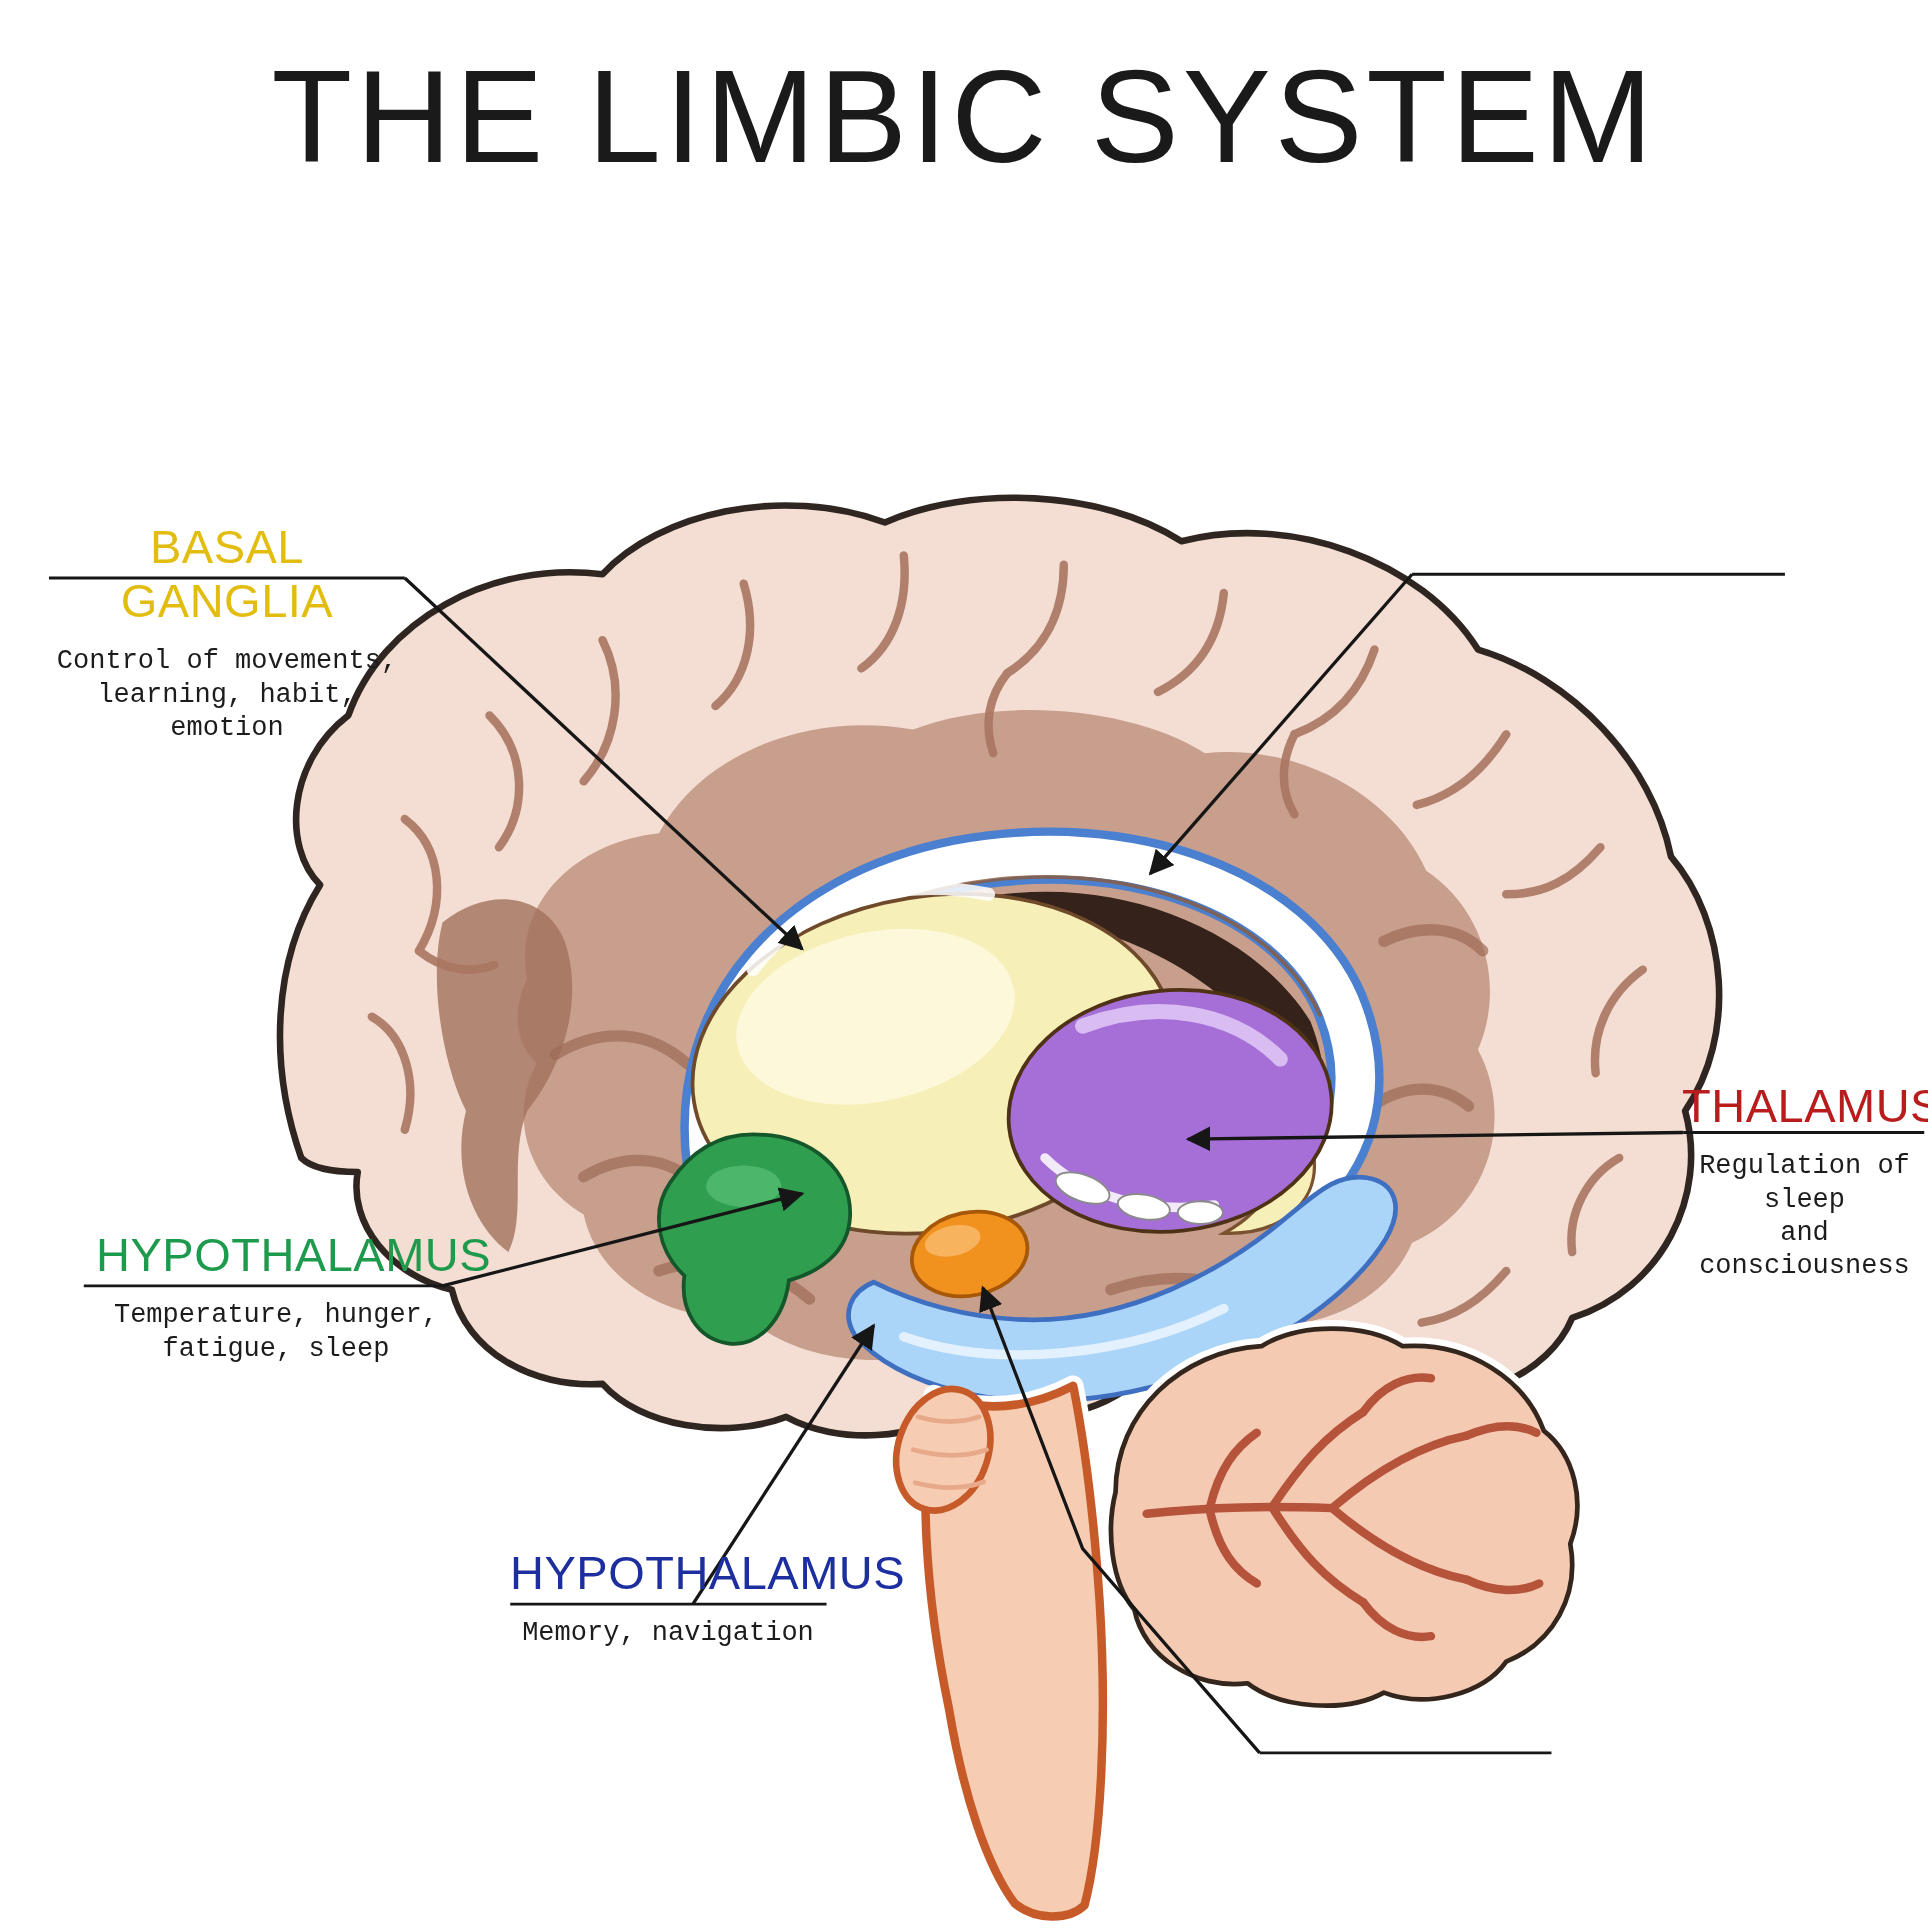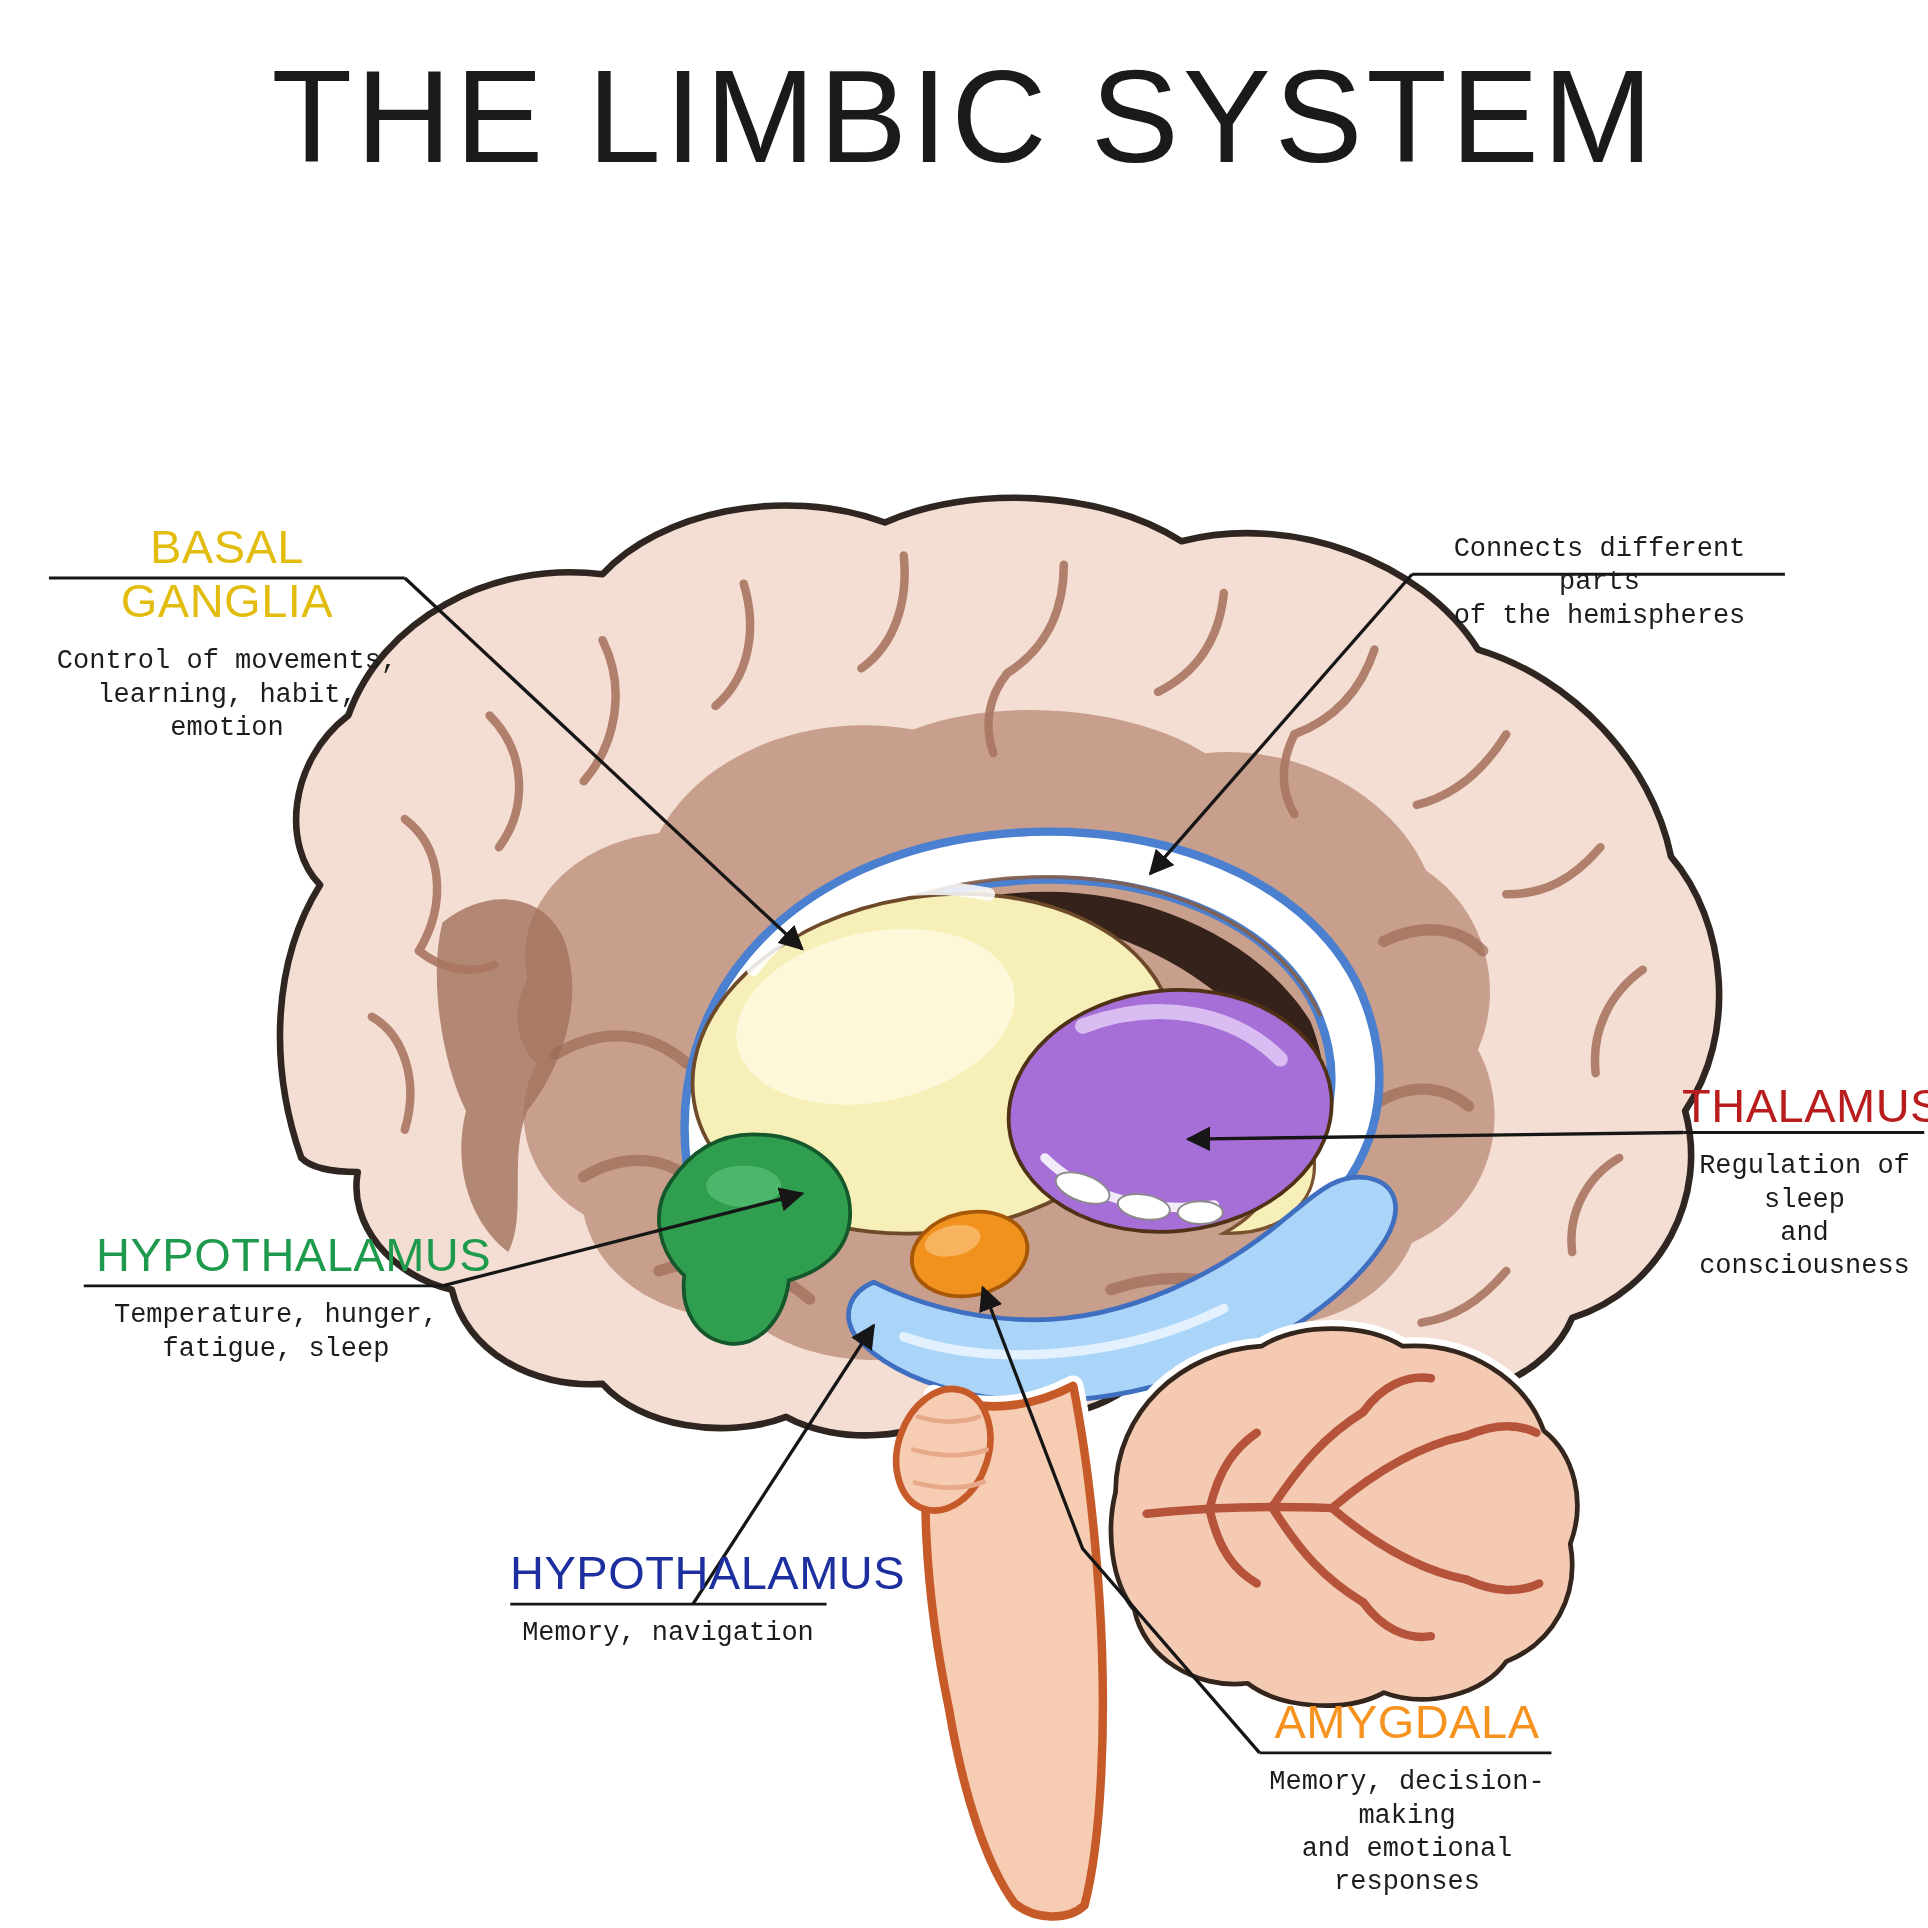--- a/index.html
+++ b/index.html
@@ -183,41 +183,34 @@
 
   <h1 class="page-title">THE LIMBIC SYSTEM</h1>
 
   <div id="blk-basal" class="label-block">
     <span class="label-title" style="color: rgb(226, 189, 15);">BASAL GANGLIA</span>
     <span class="label-desc">Control of movements,
 learning, habit, emotion</span>
   </div>
 
   <div id="blk-corpus" class="label-block">
-    <span class="label-desc">Connects different parts
-of the hemispheres</span>
   </div>
 
   <div id="blk-thalamus" class="label-block">
     <span class="label-title" style="color: #b91c1c;">THALAMUS</span>
     <span class="label-desc">Regulation of sleep
 and consciousness</span>
   </div>
 
   <div id="blk-hypothalamus" class="label-block">
     <span class="label-title" style="color: rgb(30, 154, 76);">HYPOTHALAMUS</span>
     <span class="label-desc">Temperature, hunger,
 fatigue, sleep</span>
   </div>
 
   <div id="blk-hippocampus" class="label-block">
     <span class="label-title" style="color: rgb(29, 47, 158);">HYPOTHALAMUS</span>
     <span class="label-desc">Memory, navigation</span>
   </div>
 
-  <div id="blk-amygdala" class="label-block">
-    <span class="label-title" style="color: rgb(246, 146, 30);">AMYGDALA</span>
-    <span class="label-desc">Memory, decision-making
-and emotional responses</span>
-  </div>
 
 </div>
 
 
 </body></html>

